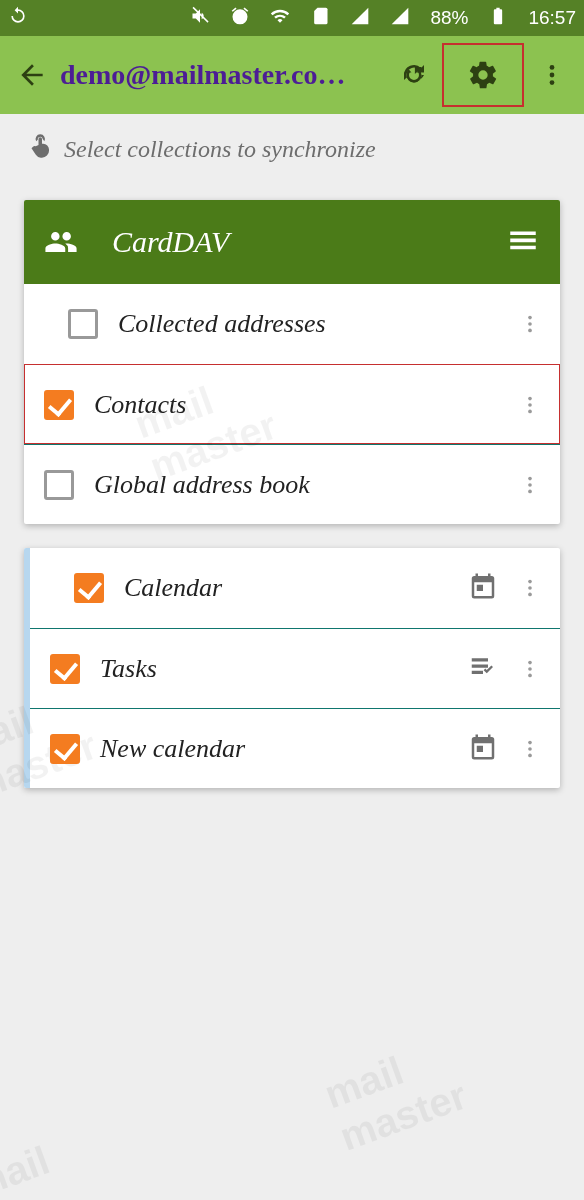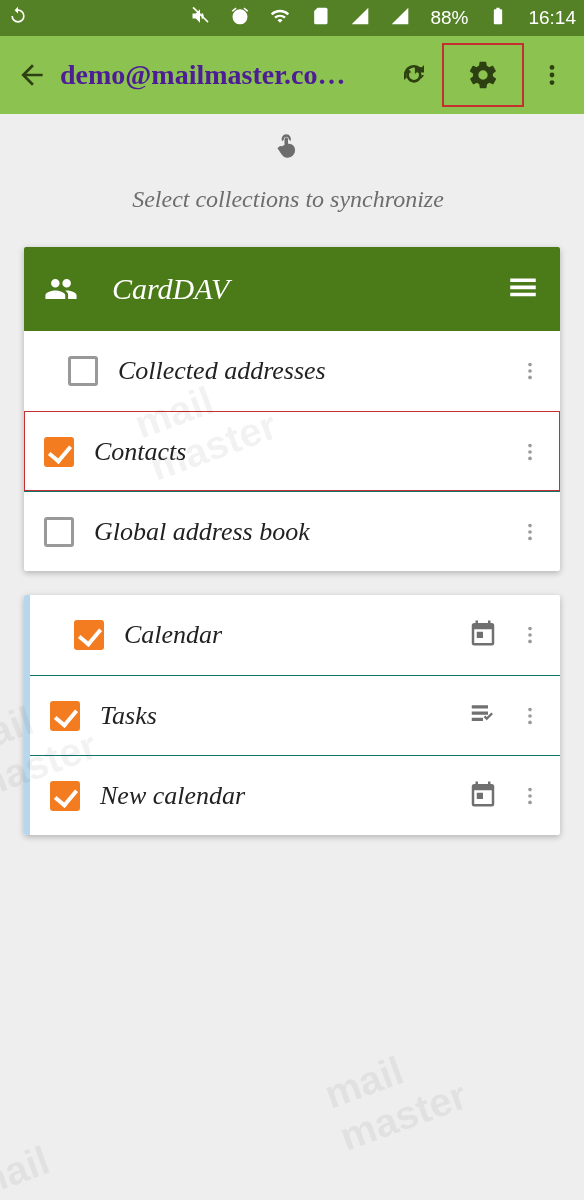--- a/index.html
+++ b/index.html
@@ -72,26 +72,25 @@
     height: 64px;
     display:flex;align-items:center;justify-content:center;
     cursor:pointer;
   }
   .app-bar svg { fill: #2d4012; }
 
   
   .hint {
     display:flex;
     align-items:center;
-    gap:20px;
-    padding: 18px 20px 10px 12px;
+    gap:8px;
+    padding: 18px 20px 10px 28px;
     color: #6d6d6d;
     font-size: 24px;
     font-style: italic;
-    flex-direction: column;
   }
   .hint svg { fill:#6d6d6d; }
 
   
   .card {
     margin: 24px 24px 0 24px;
     background: #fff;
     border-radius: 2px;
     box-shadow: 0 2px 6px rgba(0,0,0,0.25);
     overflow: hidden;
@@ -216,21 +215,21 @@
       <svg viewBox="0 0 24 24" fill="#fff">
           <path d="M2 22h20V2z"></path>
         </svg>
     </span>
     <span style="font-size:19px;">88%</span>
     <span class="small-icon">
       <svg viewBox="0 0 24 24" fill="#fff">
           <path d="M15.7 4H14V2h-4v2H8.3A1.3 1.3 0 007 5.3v15.4A1.3 1.3 0 008.3 22h7.4a1.3 1.3 0 001.3-1.3V5.3A1.3 1.3 0 0015.7 4z"></path>
         </svg>
     </span>
-    <span style="font-size:19px;">16:14</span>
+    <span style="font-size:19px;">16:57</span>
   </div>
 </div>
 
 <div class="app-bar">
   <div class="back-btn">
     <svg viewBox="0 0 24 24" width="32" height="32">
         <path d="M20 11H7.8l5.6-5.6L12 4l-8 8 8 8 1.4-1.4L7.8 13H20z"></path>
       </svg>
   </div>
   <div class="title">demo@mailmaster.co…</div>

